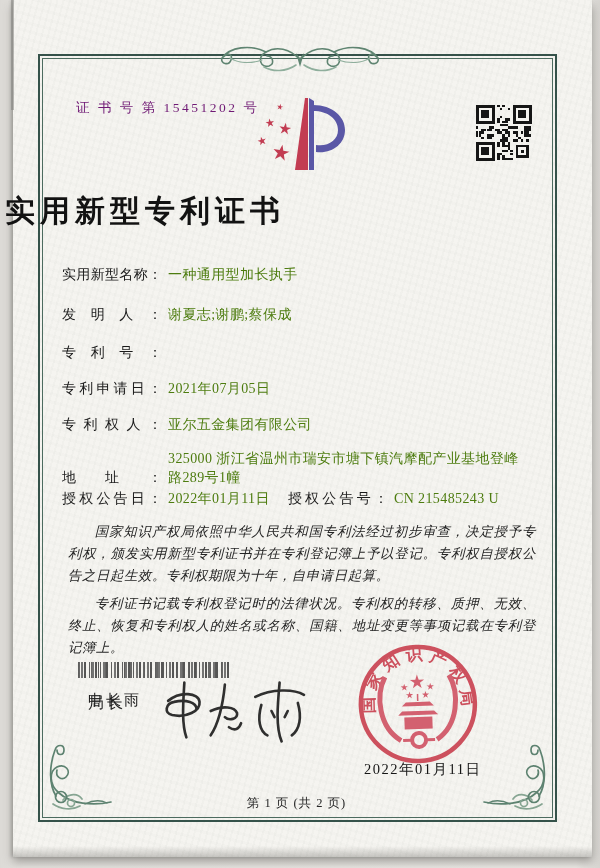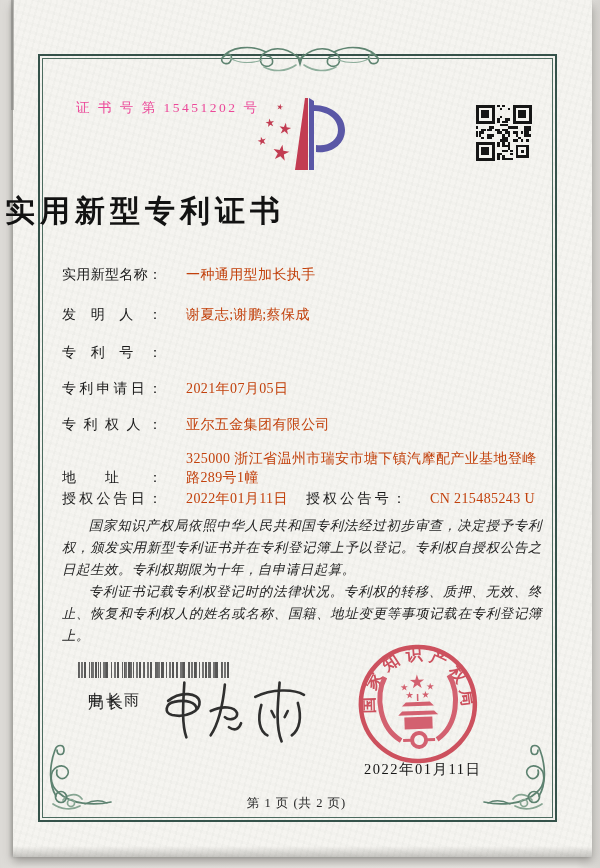--- a/index.html
+++ b/index.html
@@ -28,37 +28,37 @@
     border:2px solid #35524a;
   }
   #frame::after{content:"";position:absolute;inset:2px;border:1px solid #4c6b5f;}
 
   
   .orn{position:absolute;z-index:3;}
   #orn-top{left:210px;top:38px;width:180px;height:40px;}
   #orn-bl{left:41px;top:740px;width:76px;height:76px;}
   #orn-br{left:478px;top:740px;width:76px;height:76px;transform:scaleX(-1);}
 
-  #cert-no{left:76px;top:99px;font-size:13.5px;letter-spacing:2.5px;color:#ec4899;}
+  #cert-no{left:76px;top:99px;font-size:13.5px;letter-spacing:2.5px;color:#701a75;}
 
   #logo{left:250px;top:92px;width:96px;height:84px;}
   #qr{left:476px;top:105px;width:56px;height:56px;}
 
   #title{left:0;right:0;top:191px;text-align:left;font-size:30px;font-weight:600;
          letter-spacing:5px;text-indent:5px;color:#121212;}
 
   .frow{position:absolute;left:62px;display:flex;align-items:flex-end;font-size:14px;line-height:19px;}
   .flabel{display:inline-block;width:100px;flex:none;text-align:justify;text-align-last:justify;color:#1b1b1b;}
-  .fvalue{margin-left:24px;letter-spacing:.4px;color:#c2410c;}
+  .fvalue{margin-left:6px;letter-spacing:.4px;color:#4d7c0f;}
   .fvalue.addr{width:362px;word-break:break-all;}
   .pair2{margin-left:18px;display:flex;}
 
   #body-text{left:62px;top:515px;width:480px;font-size:13.4px;line-height:22px;
     text-align:justify;font-style:italic;letter-spacing:.6px;color:#242424;}
-  #body-text p{margin:0;text-indent:2em;}
+  #body-text p{margin:6px;text-indent:2em;}
 
   #barcode{left:78px;top:662px;width:151px;height:16px;opacity:.8;
     background:
       repeating-linear-gradient(90deg,#3a3a3a 0 1px,transparent 1px 3px,#555 3px 5px,transparent 5px 6px,#2f2f2f 6px 8px,transparent 8px 11px),
       repeating-linear-gradient(90deg,#444 0 2px,transparent 2px 7px,#333 7px 8px,transparent 8px 13px);}
 
   #signoff-title{left:88px;top:693px;font-size:16px;letter-spacing:3px;}
   #signoff-name{left:88px;top:691px;font-size:15px;letter-spacing:3px;}
   #signature{left:158px;top:670px;width:152px;height:80px;opacity:.88;}
 

